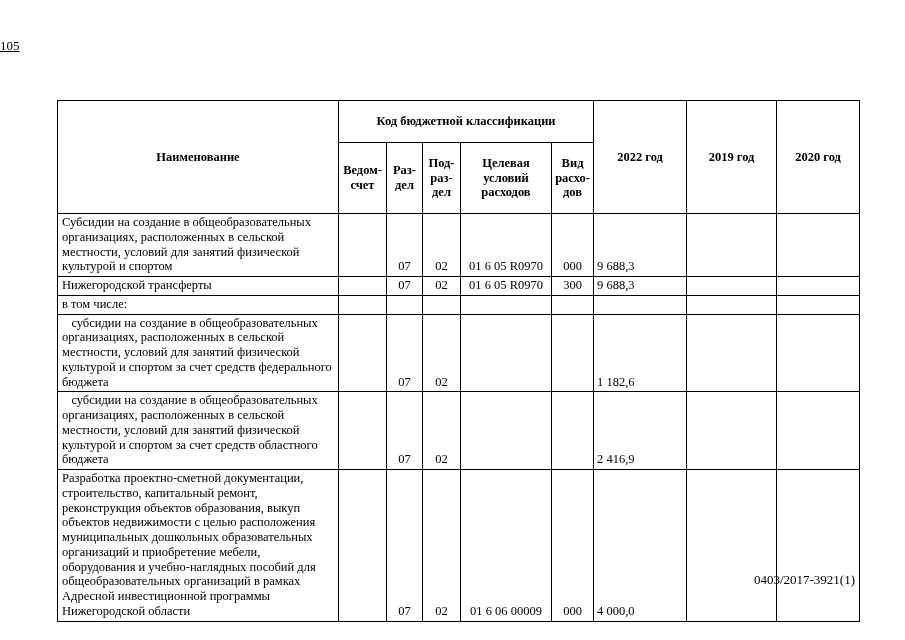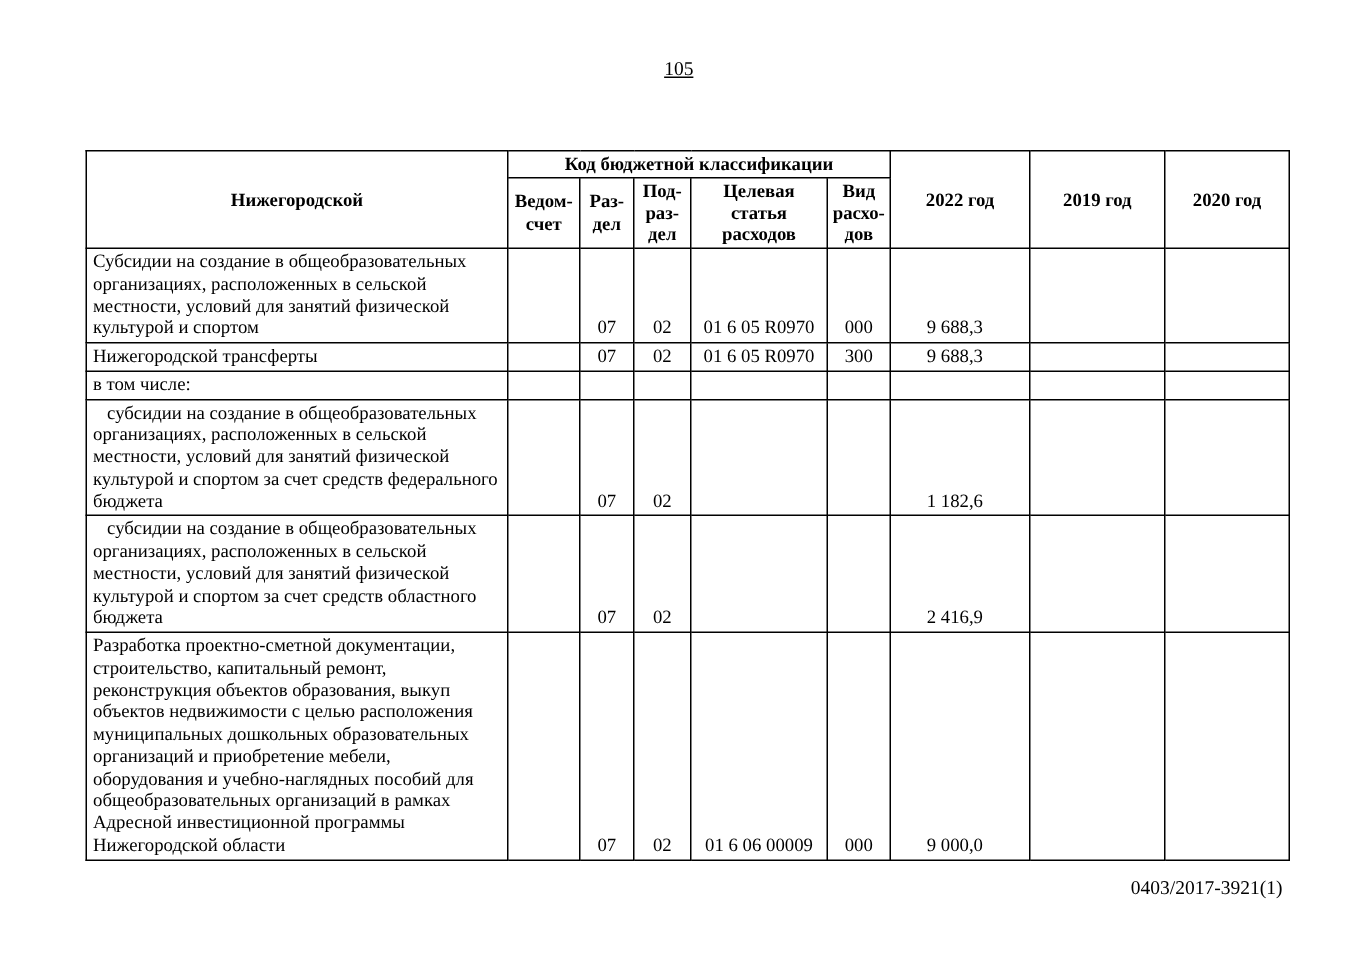--- a/index.html
+++ b/index.html
@@ -13,21 +13,20 @@
     position: relative;
     font-family: "Liberation Serif", serif;
     color: #000;
     overflow: hidden;
   }
   .page-number {
     position: absolute;
     top: 38px;
     left: 0;
     width: 100%;
-    text-align: center;
     font-size: 13px;
     text-decoration: underline;
   }
   table.doc-table {
     position: absolute;
     top: 100px;
     left: 57px;
     border-collapse: collapse;
     table-layout: fixed;
     width: 802px;
@@ -37,43 +36,43 @@
     font-size: 12.5px;
     line-height: 1.18;
     padding: 1px 3px;
     overflow: hidden;
   }
   .doc-table th {
     font-weight: bold;
     text-align: center;
     vertical-align: middle;
     white-space: pre-line;
-    padding: 1px 2px;
+    padding: 13px 2px;
   }
   .doc-table td.name {
     text-align: left;
     vertical-align: top;
     white-space: pre-wrap;
     padding: 1px 4px 2px 4px;
   }
   .doc-table td.code {
     text-align: center;
     vertical-align: bottom;
     padding-bottom: 2px;
   }
   .doc-table td.amount {
-    text-align: center;
+    text-align: left;
     vertical-align: bottom;
     padding-right: 10px;
     padding-bottom: 2px;
     font-family: Liberation Serif, serif;
   }
   .footer-code {
     position: absolute;
-    top: 584px;
+    top: 572px;
     right: 50px;
     font-size: 13px;
   }
 </style>
 </head>
 <body>
 
 <div class="page-number">105</div>
 
 <table class="doc-table">
@@ -83,36 +82,36 @@
     <col style="width:36px">
     <col style="width:38px">
     <col style="width:91px">
     <col style="width:42px">
     <col style="width:93px">
     <col style="width:90px">
     <col style="width:83px">
   </colgroup>
   <thead>
     <tr>
-      <th rowspan="2">Нижегородской</th>
+      <th rowspan="2">Наименование</th>
       <th colspan="5">Код бюджетной классификации</th>
       <th rowspan="2">2022 год</th>
       <th rowspan="2">2019 год</th>
       <th rowspan="2">2020 год</th>
     </tr>
     <tr>
       <th>Ведом-
 счет</th>
       <th>Раз-
 дел</th>
       <th>Под-
 раз-
 дел</th>
       <th>Целевая
-статья
+условий
 расходов</th>
       <th>Вид
 расхо-
 дов</th>
     </tr>
   </thead>
   <tbody>
     <tr>
       <td class="name">Субсидии на создание в общеобразовательных организациях, расположенных в сельской местности, условий для занятий физической культурой и спортом</td>
       <td class="code"></td>
@@ -168,20 +167,20 @@
       <td class="amount"></td>
       <td class="amount"></td>
     </tr>
     <tr>
       <td class="name">Разработка проектно-сметной документации, строительство, капитальный ремонт, реконструкция объектов образования, выкуп объектов недвижимости с целью расположения муниципальных дошкольных образовательных организаций и приобретение мебели, оборудования и учебно-наглядных пособий для общеобразовательных организаций в рамках Адресной инвестиционной программы Нижегородской области</td>
       <td class="code"></td>
       <td class="code">07</td>
       <td class="code">02</td>
       <td class="code">01 6 06 00009</td>
       <td class="code">000</td>
-      <td class="amount">9 000,0</td>
+      <td class="amount">4 000,0</td>
       <td class="amount"></td>
       <td class="amount"></td>
     </tr>
   </tbody>
 </table>
 
 <div class="footer-code">0403/2017-3921(1)</div>
 
 </body></html>

